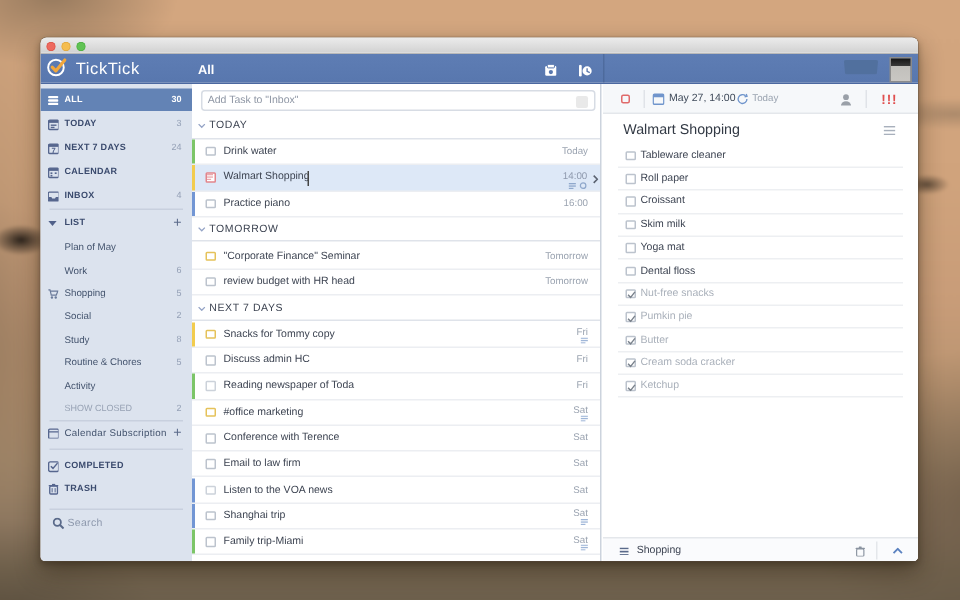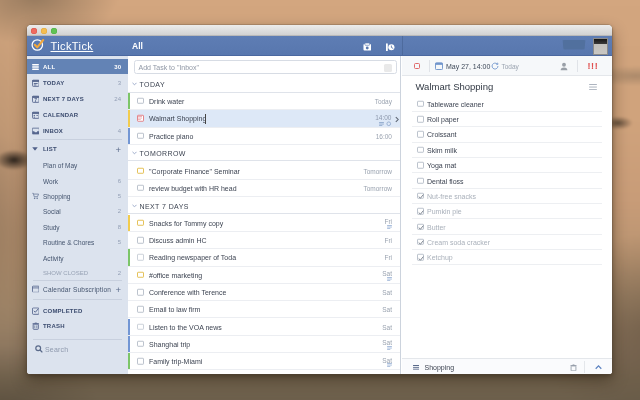--- a/index.html
+++ b/index.html
@@ -54,21 +54,21 @@
   <div class="dot" style="left:3.5px; background:#ee6a5f; box-shadow:inset 0 0 0 .5px #d95448;"></div>
   <div class="dot" style="left:13.5px; background:#f5bd4f; box-shadow:inset 0 0 0 .5px #dfa53c;"></div>
   <div class="dot" style="left:23.5px; background:#61c354; box-shadow:inset 0 0 0 .5px #4caf41;"></div>
  </div>
  <div class="header">
 
   <svg style="position:absolute;left:3.5px;top:1.5px" width="14" height="14" viewBox="0 0 14 14">
    <circle cx="6.3" cy="7" r="5.2" fill="none" stroke="#ffffff" stroke-width="1.3"></circle>
    <path d="M3.8 6.8 L6.2 9.3 L12.2 2" fill="none" stroke="#f2a73c" stroke-width="2.1" stroke-linecap="round" stroke-linejoin="round"></path>
   </svg>
-  <div style="position:absolute;left:23.5px;top:3.5px;font-size:11px;color:#fff;letter-spacing:.4px;text-decoration:underline;">TickTick</div>
+  <div style="position:absolute;left:23.5px;top:3.5px;font-size:11px;color:#fff;letter-spacing:.4px;">TickTick</div>
   <div style="position:absolute;left:105px;top:5px;font-size:8.5px;font-weight:bold;color:#fff;">All</div>
   <svg style="position:absolute;left:335.5px;top:6.5px" width="8.5" height="8.5" viewBox="0 0 9 9">
    <rect x="0.5" y="1" width="8" height="7" rx="1" fill="#fff"></rect>
    <rect x="2" y="0" width="5" height="2.4" rx="0.6" fill="#fff" stroke="#5877ae" stroke-width="0.7"></rect>
    <circle cx="4.5" cy="5.3" r="1.5" fill="#5877ae"></circle>
   </svg>
   <svg style="position:absolute;left:358.5px;top:6.5px" width="9" height="8.5" viewBox="0 0 10 9">
    <rect x="0" y="0" width="2" height="9" rx="1" fill="#fff"></rect>
    <circle cx="6" cy="4.5" r="3.4" fill="#fff"></circle>
    <path d="M6 2.6 L6 4.8 L8 5.8" stroke="#5877ae" stroke-width="1" fill="none"></path>

